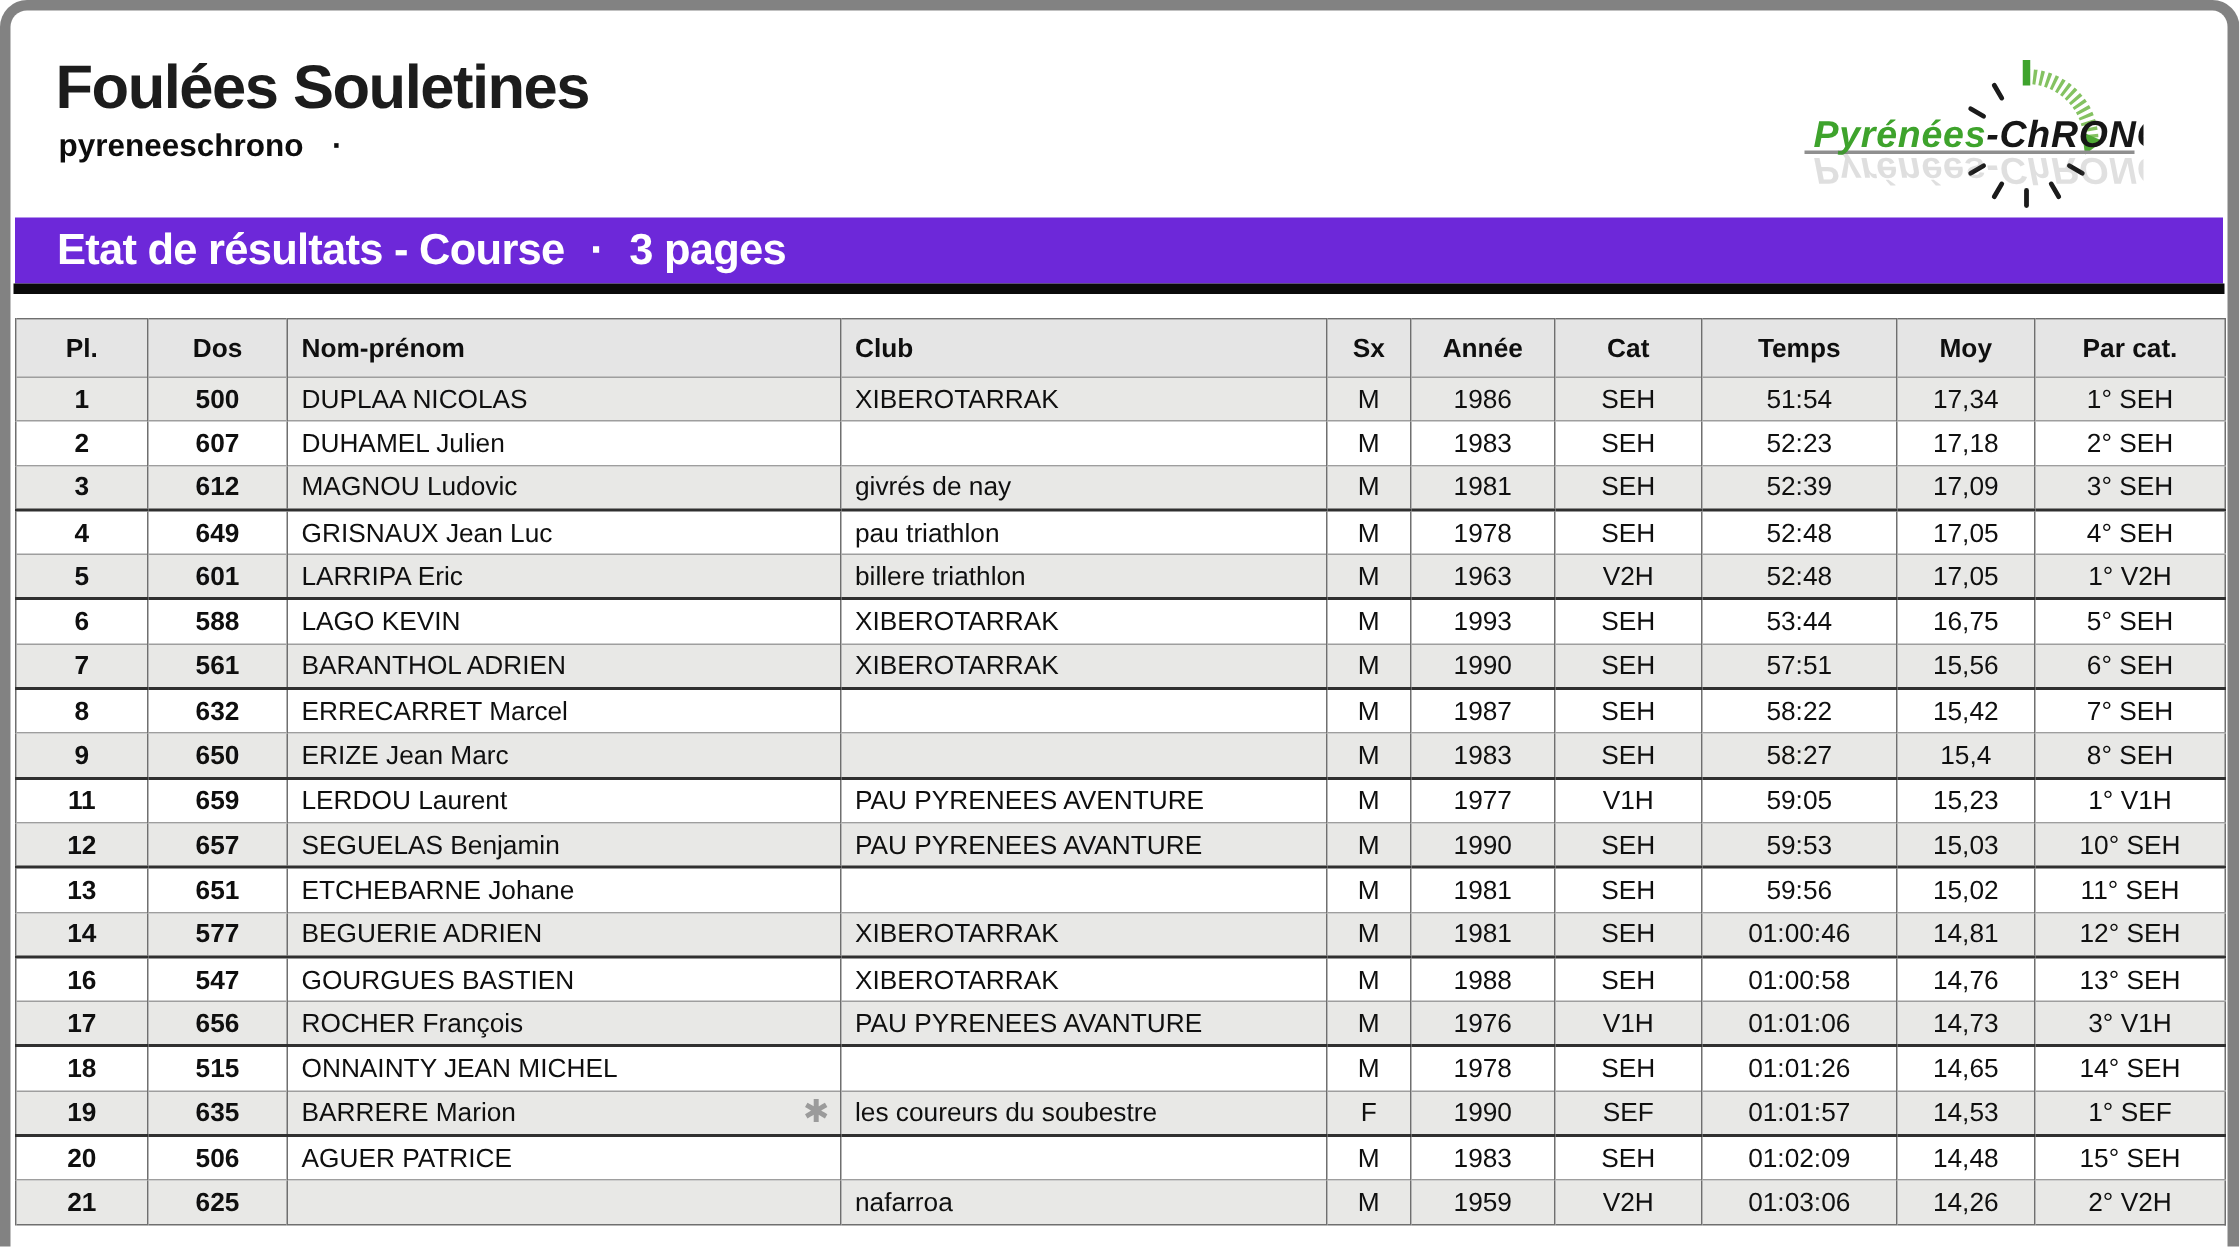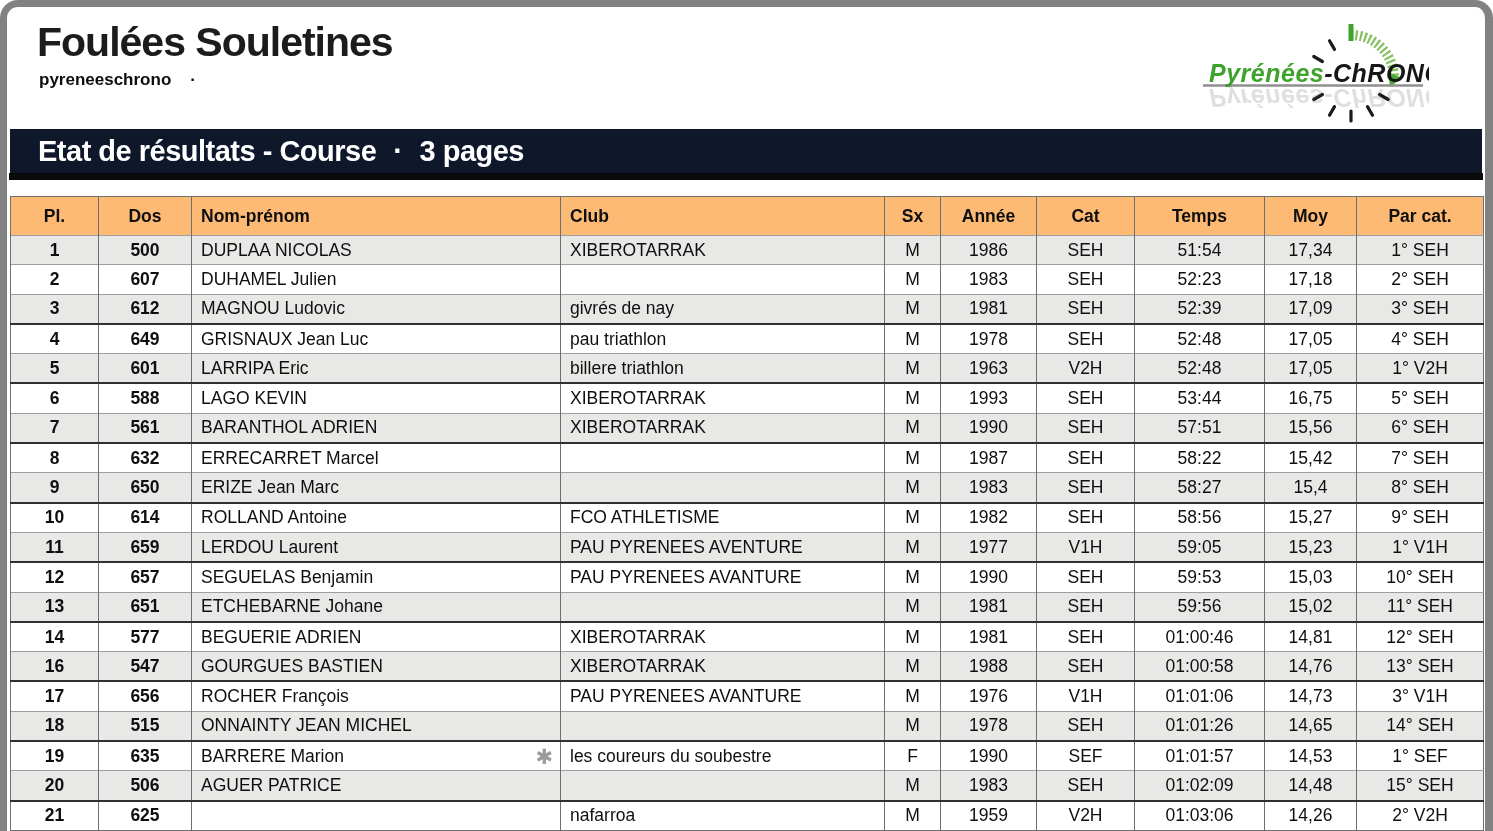--- a/index.html
+++ b/index.html
@@ -8,48 +8,48 @@
     font-family:"Liberation Sans", sans-serif;color:#101010;position:relative;
   }
   .page-frame{
     position:absolute;left:0;top:0;width:1493px;height:900px;box-sizing:border-box;
     border-left:7px solid #828282;border-top:7px solid #828282;border-right:8px solid #828282;
     border-radius:18px 18px 0 0;background:#fff;
   }
   
   .doc-header{position:relative;height:110px;}
   .doc-title{
-    margin:12px 0 0 30px;font-size:41px;font-weight:bold;letter-spacing:-1px;
+    margin:28px 0 0 30px;font-size:41px;font-weight:bold;letter-spacing:-1px;
     color:#1c1c1c;line-height:1.15;
   }
   .doc-subtitle{
-    margin:4px 0 0 32px;font-size:17px;font-weight:bold;color:#0d0d0d;
+    margin:4px 0 0 32px;font-size:21px;font-weight:bold;color:#0d0d0d;
     display:flex;align-items:center;
   }
   .dot-sep{margin:0 19px;font-weight:bold;}
   
   .logo{position:absolute;top:4px;right:56px;width:228px;height:110px;}
   
   .banner{
-    margin:0 3px;height:44px;background:#0f172a;color:#fff;
+    margin:0 3px;height:44px;background:#6d28d9;color:#fff;
     display:flex;align-items:center;padding-left:28px;
     font-size:29px;font-weight:bold;letter-spacing:-0.5px;
   }
   .banner .dot-sep{margin:0 17px;}
   .black-strip{margin:0 2px;height:7px;background:#0a0a0a;}
   .gap{height:16px;}
   
   table.results{
     border-collapse:collapse;table-layout:fixed;width:1473px;margin-left:3px;
     font-size:17.5px;color:#0f0f0f;
   }
   table.results{border:1px solid #6f6f6f;}
   th,td{border-left:1px solid #6f6f6f;overflow:hidden;white-space:nowrap;padding:0;}
   th{
-    background:#fdba74;height:38px;font-size:17.5px;font-weight:bold;text-align:center;
+    background:#e5e5e5;height:38px;font-size:17.5px;font-weight:bold;text-align:center;
   }
   td{height:28.3px;text-align:center;}
   tbody td{border-top:1px solid #9e9e9e;}
   tbody tr:nth-child(2n+4) td{border-top:2px solid #303030;}
   tbody tr:nth-child(odd){background:#e8e8e6;}
   td:nth-child(1),td:nth-child(2){font-weight:bold;}
   th:nth-child(3),th:nth-child(4),td:nth-child(3),td:nth-child(4){
     text-align:left;padding-left:9px;padding-right:5px;
   }
   .nomwrap{display:flex;align-items:center;justify-content:space-between;}
@@ -275,36 +275,20 @@
           </td>
           <td></td>
           <td>M</td>
           <td>1983</td>
           <td>SEH</td>
           <td>58:27</td>
           <td>15,4</td>
           <td>8° SEH</td>
         </tr>
         <tr>
-          <td>10</td>
-          <td>614</td>
-          <td>
-            <span class="nomwrap">
-              <span>ROLLAND Antoine</span>
-            </span>
-          </td>
-          <td>FCO ATHLETISME</td>
-          <td>M</td>
-          <td>1982</td>
-          <td>SEH</td>
-          <td>58:56</td>
-          <td>15,27</td>
-          <td>9° SEH</td>
-        </tr>
-        <tr>
           <td>11</td>
           <td>659</td>
           <td>
             <span class="nomwrap">
               <span>LERDOU Laurent</span>
             </span>
           </td>
           <td>PAU PYRENEES AVENTURE</td>
           <td>M</td>
           <td>1977</td>

